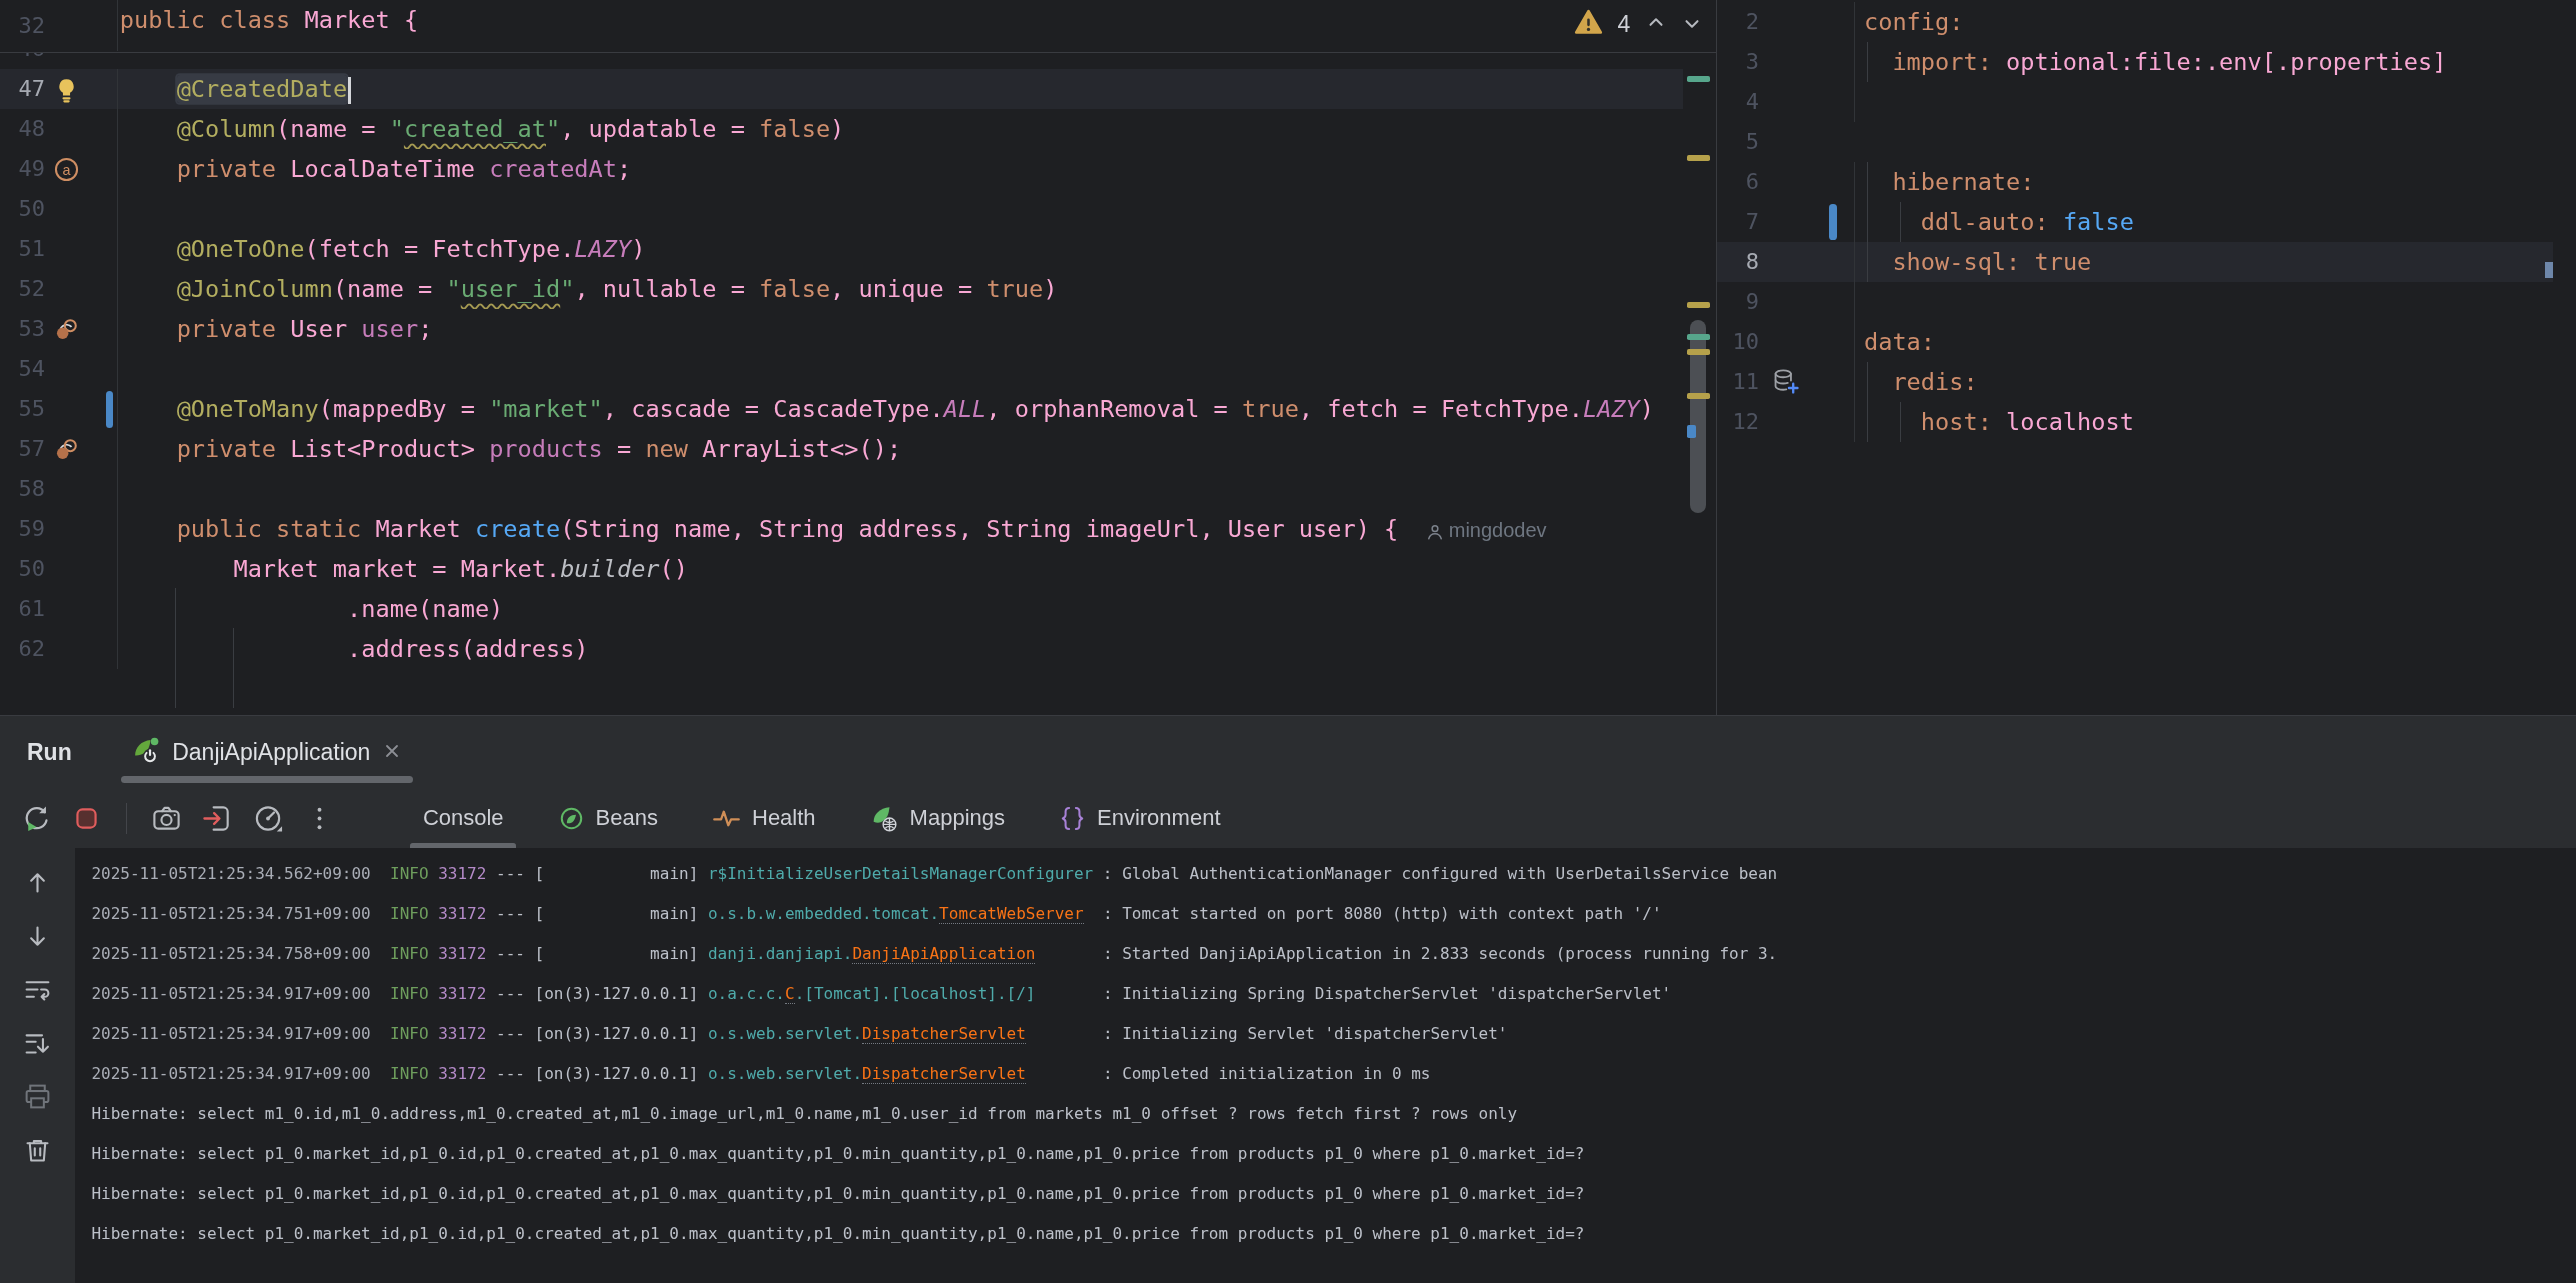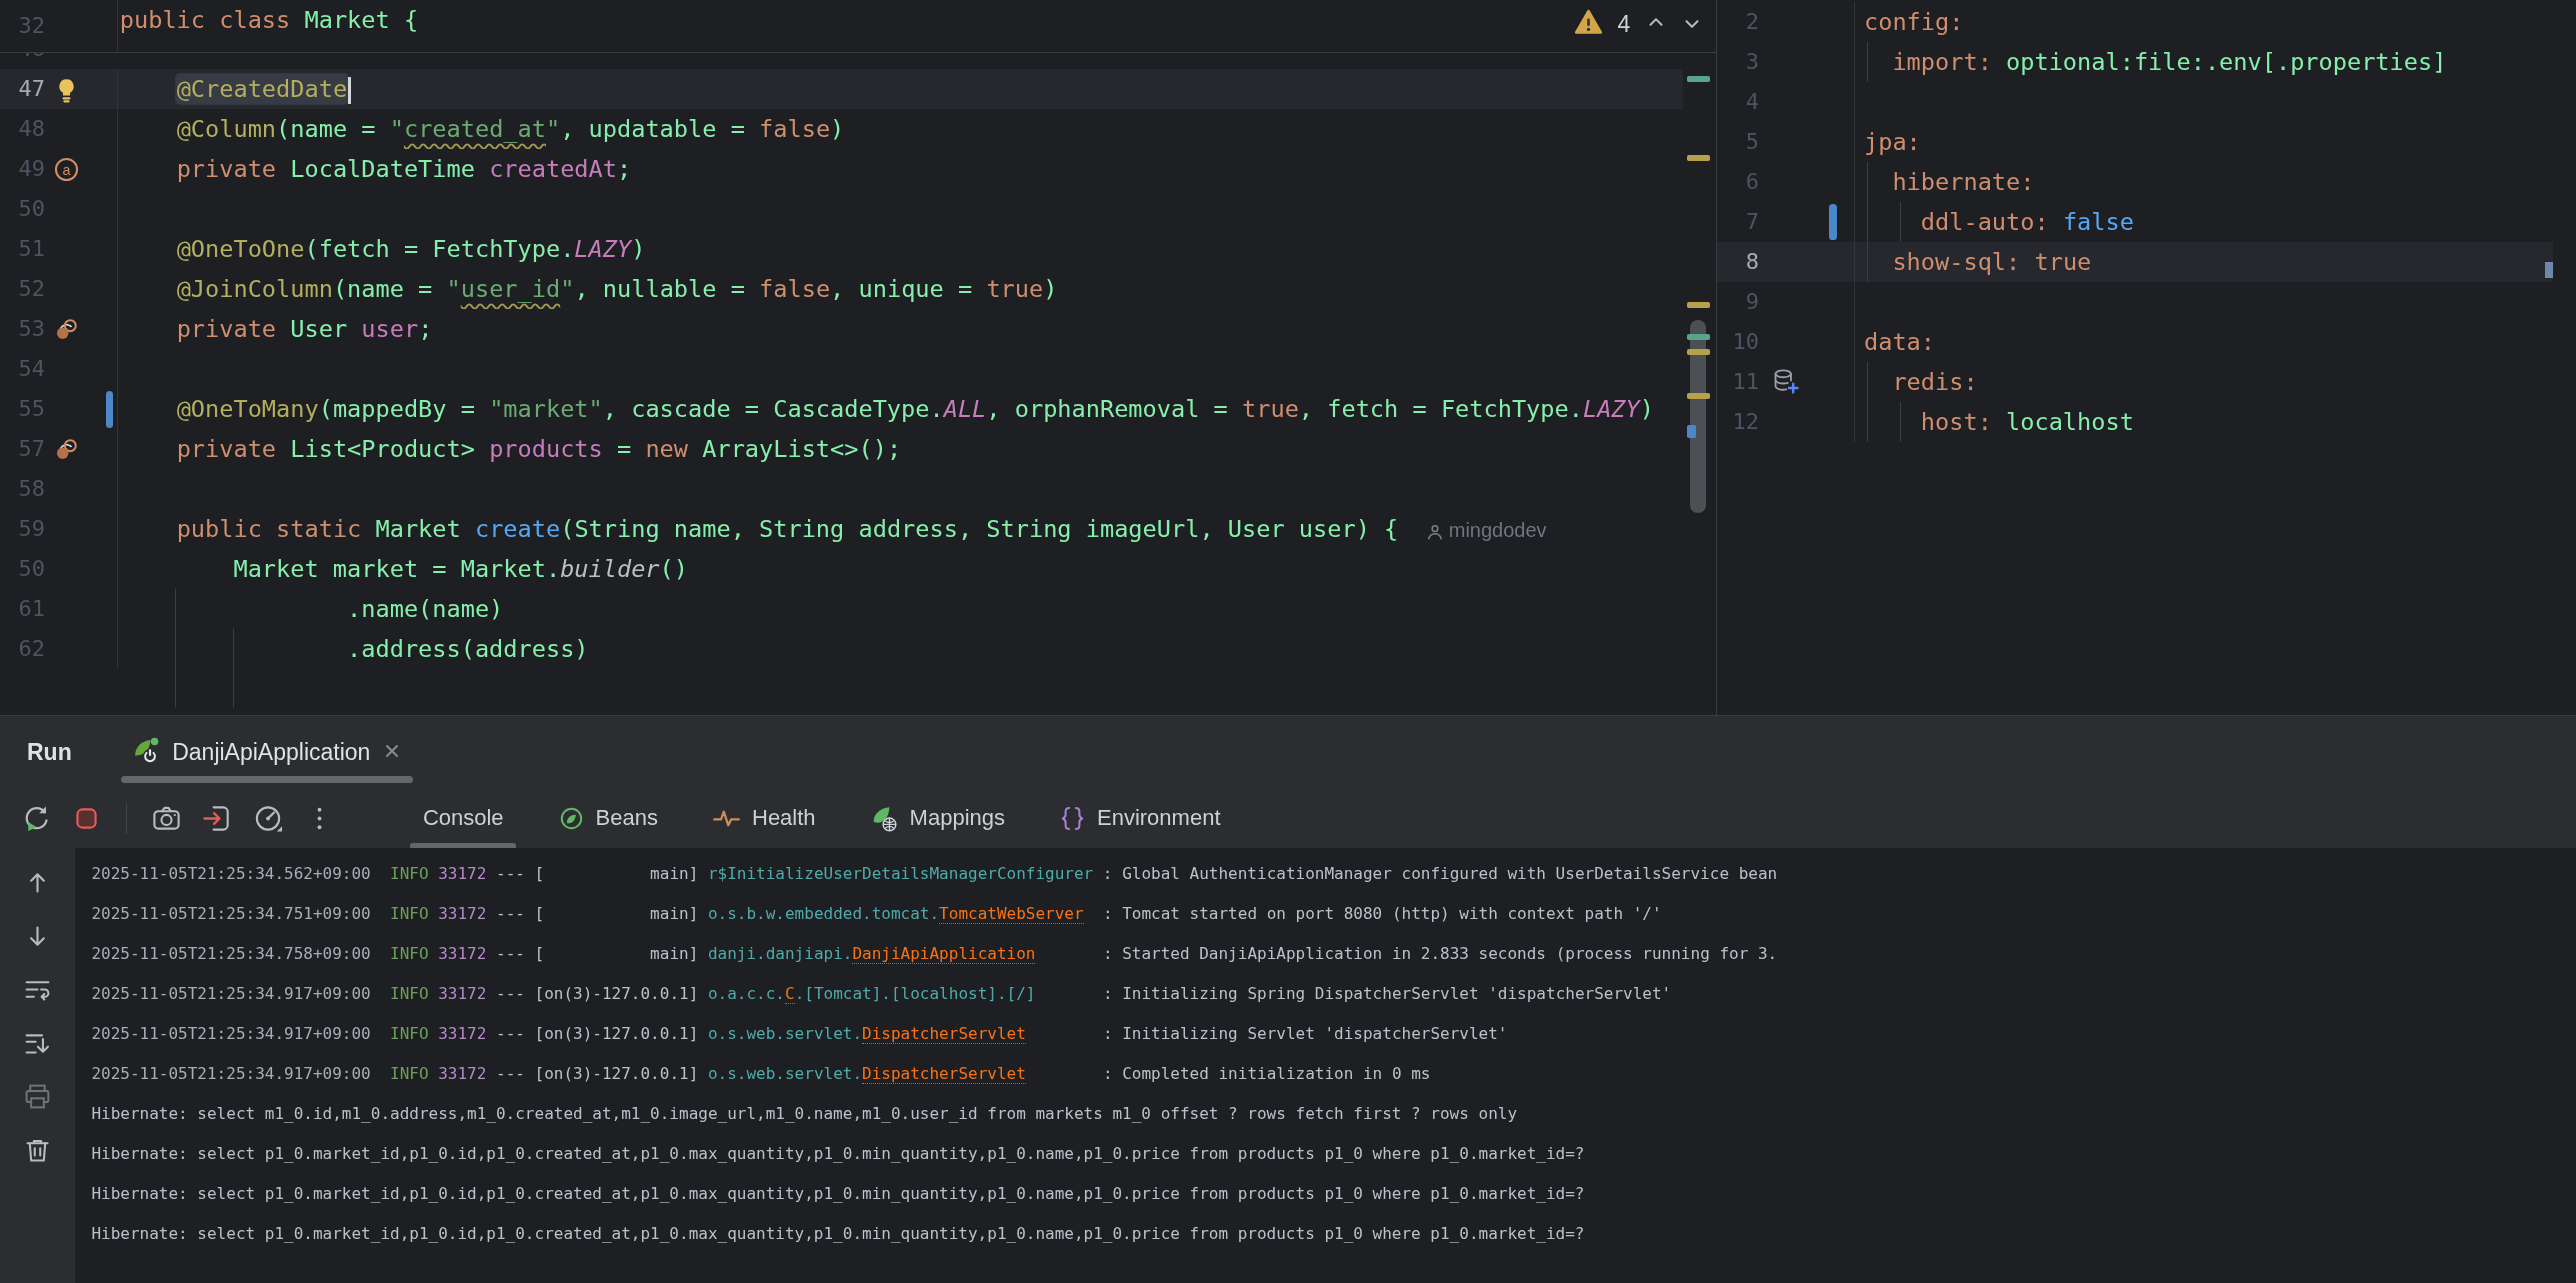--- a/index.html
+++ b/index.html
@@ -26,21 +26,21 @@
   .row-r .gicon{width:53px;}
   .chgw{flex:none;position:relative;}
   .row-l .chgw{width:30px;}
   .row-r .chgw{width:42px;}
   .chgbar{position:absolute;right:3.6px;top:1.8px;bottom:1.8px;width:7.3px;border-radius:3.6px;background:#4a88c7;}
   .row-r .chgbar{right:17.3px;}
   pre.code{flex:1;margin:0;padding:0 0 0 1.8px;border-left:0.9px solid #313438;overflow:hidden;
            font-family:"DejaVu Sans Mono",monospace;font-size:23.6px;line-height:40px;white-space:pre;}
   .row-r pre.code{padding-left:9px;}
 
-  .tk-def{color:#86efac;} .tk-kw{color:#cf8e6d;} .tk-ann{color:#b3ae60;}
+  .tk-def{color:#f9a8d4;} .tk-kw{color:#cf8e6d;} .tk-ann{color:#b3ae60;}
   .tk-str{color:#6aab73;} .tk-fld{color:#c77dbb;} .tk-mth{color:#56a8f5;}
   .tk-cst{color:#c77dbb;font-style:italic;} .tk-ita{color:#bcbec4;font-style:italic;}
   .tk-key{color:#cf8e6d;}
   .tk-sq{text-decoration:underline;text-decoration-style:wavy;text-decoration-color:#a59a52;
          text-decoration-thickness:1.8px;text-underline-offset:6.4px;}
   .tk-hlid{background:#373b44;border-radius:2.7px;box-shadow:0 0 0 1.8px #373b44;}
   .caret{display:inline-block;width:2.7px;height:27px;background:#d4d6da;vertical-align:middle;margin-left:0.9px;}
   .author{color:#6e7681;font-size:20px;font-family:"Liberation Sans",sans-serif;margin-left:12.7px;}
   .author svg{vertical-align:-4.5px;margin-right:3.6px;}
 
@@ -276,21 +276,20 @@
         <div class="row row-r">
           <span class="ln">4</span>
           <span class="gicon"></span>
           <span class="chgw"></span>
           <pre class="code"></pre>
         </div>
         <div class="row row-r">
           <span class="ln">5</span>
           <span class="gicon"></span>
           <span class="chgw"></span>
-          <pre class="code"><span class="tk-key">jpa:</span></pre>
         </div>
         <div class="row row-r">
           <span class="ln">6</span>
           <span class="gicon"></span>
           <span class="chgw"></span>
           <pre class="code"><span class="tk-key">  hibernate:</span></pre>
         </div>
         <div class="row row-r">
           <span class="ln">7</span>
           <span class="gicon"></span>

